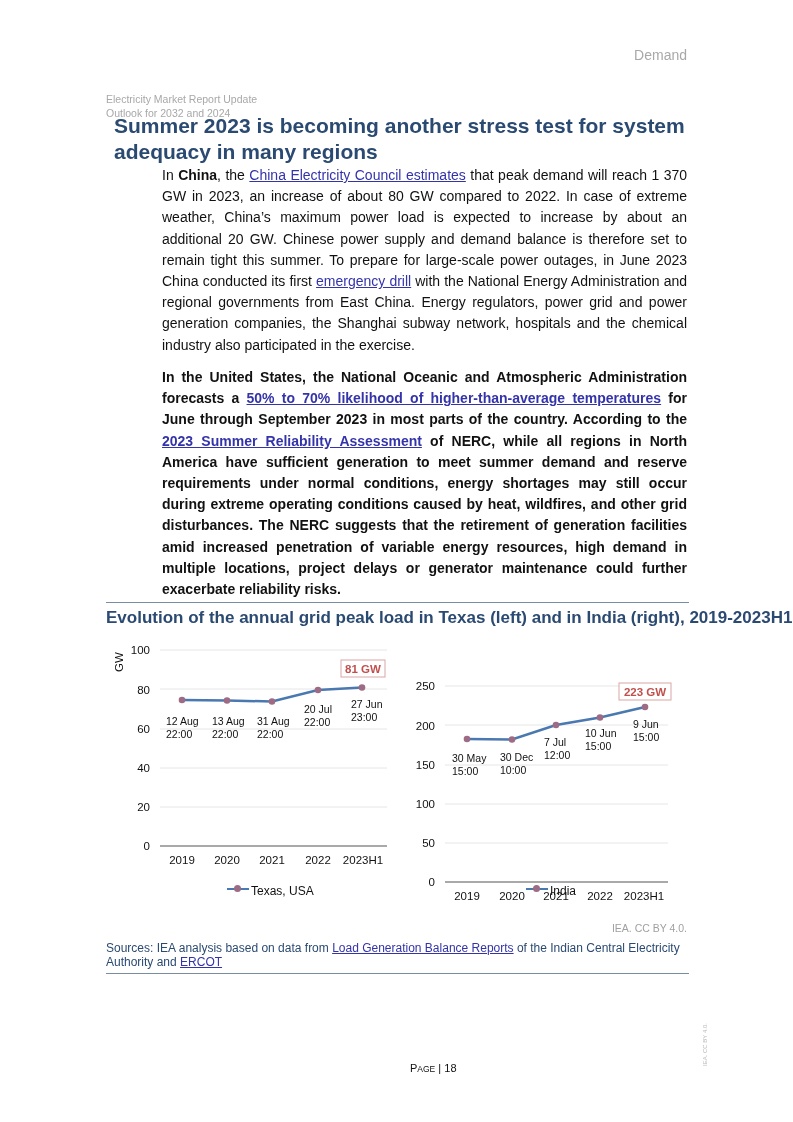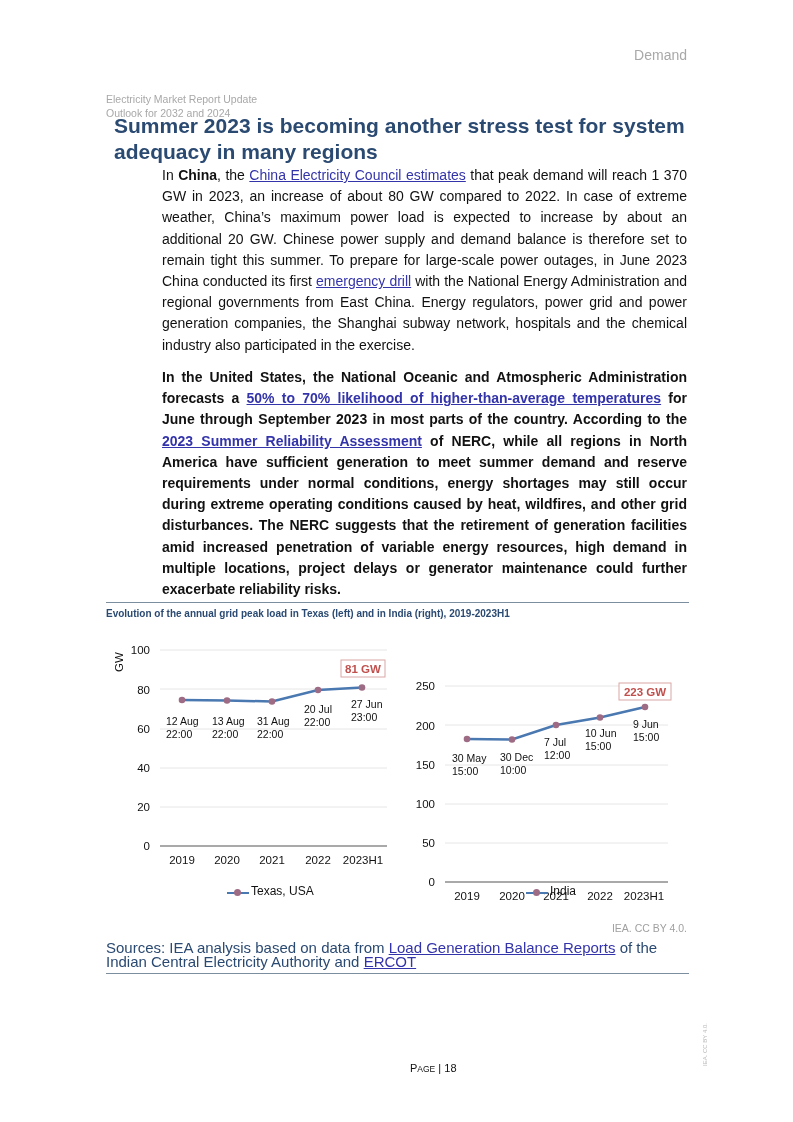--- a/index.html
+++ b/index.html
@@ -5,32 +5,32 @@
   html, body { margin: 0; padding: 0; background: #ffffff; }
   body { width: 793px; height: 1122px; position: relative; overflow: hidden; font-family: "Liberation Sans", sans-serif; color: #111; }
   .hdr-left { position: absolute; left: 106px; top: 47px; font-size: 10.5px; line-height: 14px; color: #a8a8a8; margin-top: 45px; }
   .hdr-right { position: absolute; right: 106px; top: 47px; font-size: 14px; color: #a8a8a8; }
   .title { position: absolute; left: 106px; top: 105px; width: 590px; font-size: 21px; line-height: 26px; font-weight: bold; color: #2b4a72; margin: 8px; }
   .para { position: absolute; left: 162px; width: 525px; font-size: 14px; line-height: 21.2px; text-align: justify; margin: 0; color: #111; }
   .para a { color: #3333aa; text-decoration: underline; }
   .p1 { top: 165px; }
   .p2 { top: 367px; font-weight: bold; }
   .fig-rule-top { position: absolute; left: 106px; top: 602px; width: 583px; height: 1px; background: #7a8ea0; }
-  .fig-title { position: absolute; left: 106px; top: 608px; font-size: 10px; font-weight: bold; color: #2b4a72; }
+  .fig-title { position: absolute; left: 106px; top: 608px; font-size: 17px; font-weight: bold; color: #2b4a72; }
   .chart { position: absolute; }
   .chart svg { display: block; overflow: visible; }
   .ax-text { font-family: "Liberation Sans", sans-serif; font-size: 11.5px; fill: #111; }
   .ann-text { font-family: "Liberation Sans", sans-serif; font-size: 10.5px; fill: #111; }
   .hl-text { font-family: "Liberation Sans", sans-serif; font-size: 11.5px; font-weight: bold; fill: #c0504d; }
-  .legend { position: absolute; font-size: 12px; color: #111; display: flex; align-items: flex-end; gap: 2px; }
+  .legend { position: absolute; font-size: 12px; color: #111; display: flex; align-items: flex-start; gap: 2px; }
   .legend .sw { width: 22px; height: 10px; position: relative; }
   .legend .sw::before { content: ""; position: absolute; left: 0; right: 0; top: 4px; height: 2px; background: #4a78b0; }
   .legend .sw::after { content: ""; position: absolute; left: 7px; top: 1px; width: 7px; height: 7px; border-radius: 50%; background: #9e6b85; }
   .credit { position: absolute; right: 106px; top: 922px; font-size: 10.5px; color: #a0a0a0; }
-  .sources { position: absolute; left: 106px; top: 941px; width: 590px; font-size: 15px; line-height: 14px; color: #2b4a72; }
+  .sources { position: absolute; left: 106px; top: 941px; width: 590px; font-size: 12px; line-height: 14px; color: #2b4a72; }
   .sources a { color: #3333aa; text-decoration: underline; }
   .fig-rule-bot { position: absolute; left: 106px; top: 973px; width: 583px; height: 1px; background: #7a8ea0; }
   .page-num { position: absolute; left: 374px; top: 1062px; font-size: 11px; color: #111; }
   .page-num .sc { font-size: 11px; padding-left: 36px; }
   .page-num .sc small { font-size: 8.5px; }
   .side-credit { position: absolute; left: 702px; top: 1066px; transform: rotate(-90deg); transform-origin: left top; font-size: 6px; color: #b8b8b8; white-space: nowrap; }
 </style>
 </head>
 <body>
 

